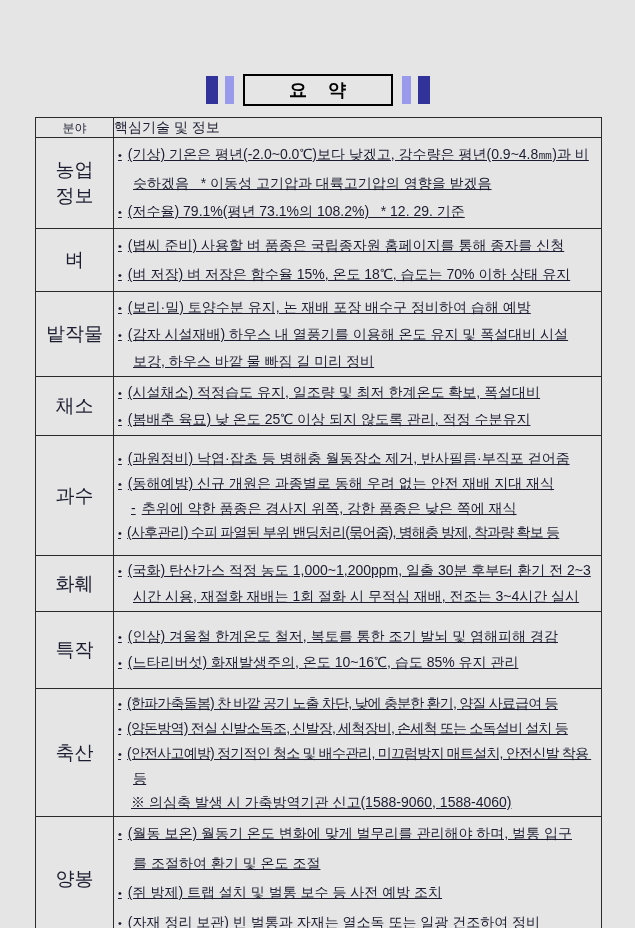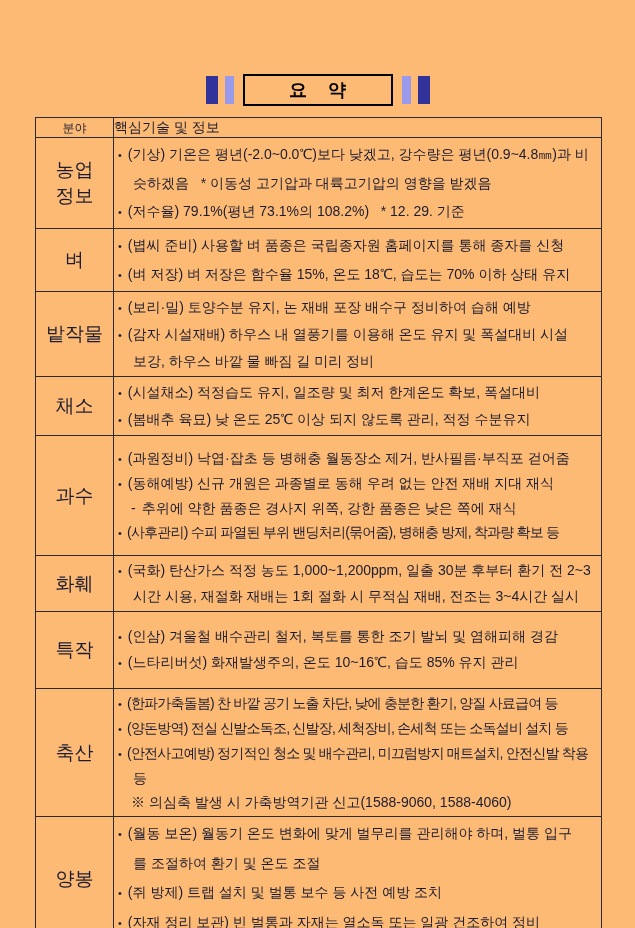--- a/index.html
+++ b/index.html
@@ -3,21 +3,21 @@
 <meta charset="utf-8">
 <style>
   * { margin: 0; padding: 0; box-sizing: border-box; }
   html, body { background: #ffffff; }
   body {
     width: 635px; height: 928px;
     font-family: "Liberation Sans", sans-serif;
     color: #1c1c30;
     overflow: hidden;
   }
-  .page { position: relative; width: 635px; height: 928px; background: #fdba74; }
+  .page { position: relative; width: 635px; height: 928px; background: #e5e5e5; }
 
   
   .banner {
     position: absolute; top: 73px; left: 0; width: 635px; height: 34px;
     display: flex; justify-content: center; align-items: center;
   }
   .bar { height: 28px; }
   .bar.dark  { width: 12px; background: #32329b; }
   .bar.light { width: 9px;  background: #9a9aec; }
   .bar.b1 { margin-right: 7px; }
@@ -50,21 +50,21 @@
     flex: 1 1 auto; min-width: 0;
     display: flex; flex-direction: column; justify-content: center;
     padding: 2px 0 2px 4px;
     overflow: visible;
   }
   .thead { min-height: 20px; }
   .thead .cat { font-size: 12px; line-height: 18px; }
   .thead .cnt { padding: 0; }
   .item {
     white-space: pre-wrap; word-break: keep-all;
-    padding-left: 15px; text-indent: -15px;
+    padding-left: 15px; text-indent: -15px; text-decoration: underline;
   }
   .item.bullet::before { content: "\2022"; font-size: 11px; margin-right: 6px; }
   .item.dash  { margin-left: 13px; }
   .item.dash::before { content: "-"; margin-right: 6px; }
   .item.note  { margin-left: 13px; padding-left: 0; text-indent: 0; }
   .tight { letter-spacing: -0.8px; }
 </style>
 </head>
 <body>
 
@@ -136,21 +136,21 @@
       <div class="cat">화훼</div>
       <div class="cnt" style="line-height:25px">
         <div class="item bullet">(국화) 탄산가스 적정 농도 1,000~1,200ppm, 일출 30분 후부터 환기 전 2~3
 시간 시용, 재절화 재배는 1회 절화 시 무적심 재배, 전조는 3~4시간 실시</div>
       </div>
     </div>
 
     <div class="trow" style="min-height:77px">
       <div class="cat">특작</div>
       <div class="cnt" style="line-height:25px">
-        <div class="item bullet">(인삼) 겨울철 배수관리 철저, 복토를 통한 조기 발뇌 및 염해피해 경감</div>
+        <div class="item bullet">(인삼) 겨울철 한계온도 철저, 복토를 통한 조기 발뇌 및 염해피해 경감</div>
         <div class="item bullet">(느타리버섯) 화재발생주의, 온도 10~16℃, 습도 85% 유지 관리</div>
       </div>
     </div>
 
     <div class="trow" style="min-height:97px">
       <div class="cat">축산</div>
       <div class="cnt" style="line-height:24px">
         <div class="item bullet tight">(한파가축돌봄) 찬 바깥 공기 노출 차단, 낮에 충분한 환기, 양질 사료급여 등</div>
         <div class="item bullet tight">(양돈방역) 전실 신발소독조, 신발장, 세척장비, 손세척 또는 소독설비 설치 등</div>
         <div class="item bullet tight">(안전사고예방) 정기적인 청소 및 배수관리, 미끄럼방지 매트설치, 안전신발 착용 등</div>

